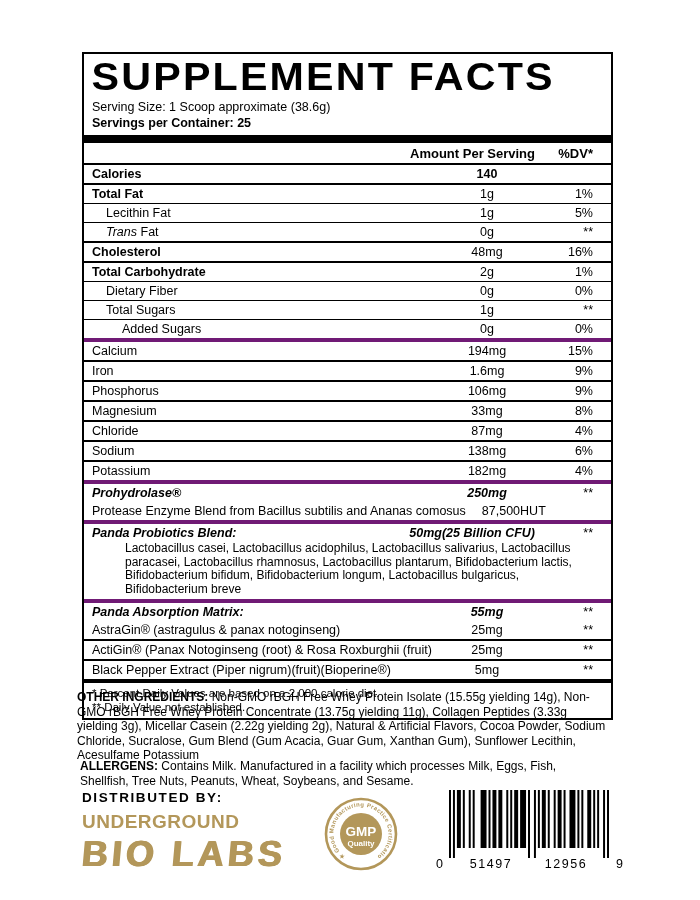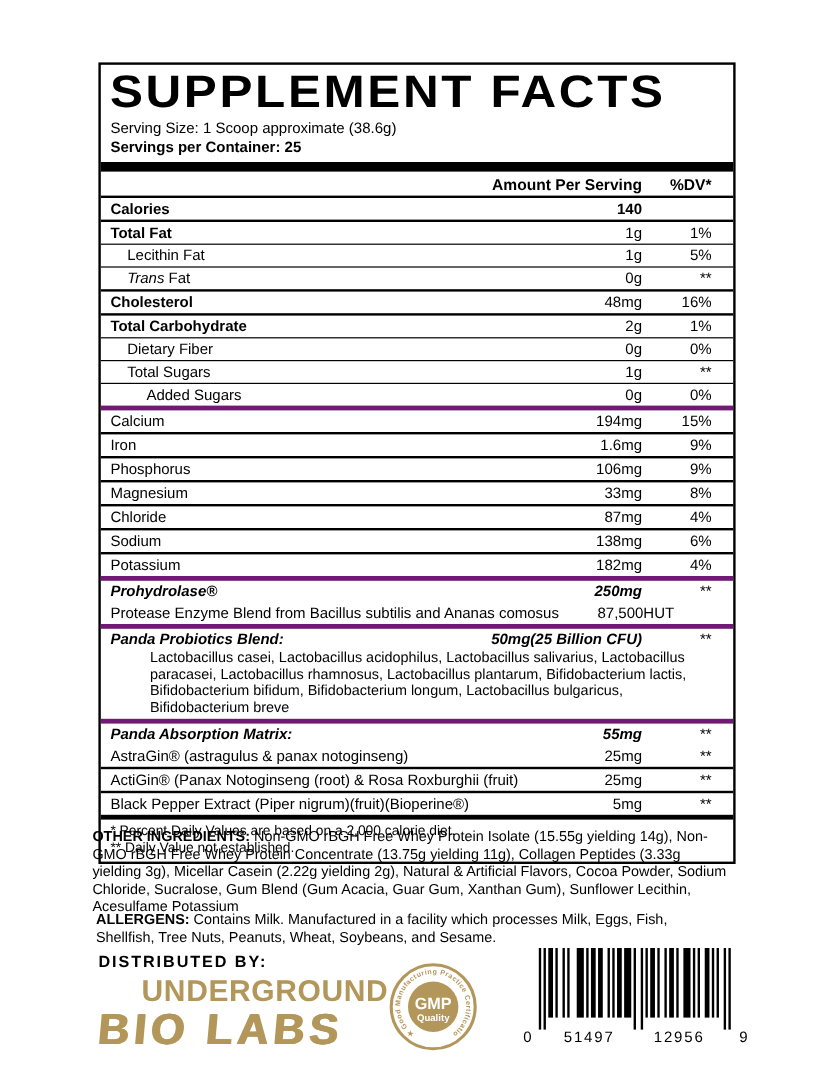--- a/index.html
+++ b/index.html
@@ -19,41 +19,41 @@
   .hdr .amt{flex:1;text-align:right;}
   .hdr .dv{width:58px;text-align:right;}
 
   .row{padding:0 18px 0 8px;}
   .row.sep-none{border-top:none;}
   .row.sep-thin{border-top:1px solid #000;}
   .row.sep-medium{border-top:2px solid #000;}
   .row.sep-thick{border-top:4px solid #701a75;}
   .line{display:flex;align-items:baseline;font-size:12.5px;line-height:18px;}
   .nm{flex:1;white-space:nowrap;}
-  .am{text-align:right;white-space:nowrap;min-width:96px;}
+  .am{text-align:center;white-space:nowrap;min-width:96px;}
   .dvv{width:58px;text-align:right;white-space:nowrap;}
   .b{font-weight:bold;}
   .bi{font-weight:bold;font-style:italic;}
   .ind1{padding-left:14px;}
   .ind2{padding-left:30px;}
   .desc{font-size:12px;line-height:13.5px;padding:0 0 3px 0;margin-right:-8px;margin-left:33px;}
 
   .foot{border-top:4px solid #000;padding:3px 8px 4px 8px;font-size:11.5px;line-height:14px;}
 
   
   .para{position:absolute;left:77px;width:534px;font-size:12px;line-height:14.5px;}
   .para .lbl{font-weight:bold;}
   .p-other{top:678px;}
   .p-allerg{top:747px;padding-left:3px;width:528px;}
 
   
-  .footer{position:absolute;left:82px;top:784px;width:543px;display:flex;align-items:flex-end;}
+  .footer{position:absolute;left:82px;top:784px;width:543px;display:flex;align-items:center;}
   .dist{width:228px;}
   .distby{font-size:13.5px;font-weight:bold;letter-spacing:1.6px;line-height:17px;}
-  .brand1{font-size:25px;font-weight:bold;letter-spacing:0.5px;line-height:28px;margin-top:2px;color:var(--gold,#B3975A);margin-left:36px;}
+  .brand1{font-size:19px;font-weight:bold;letter-spacing:0.5px;line-height:28px;margin-top:2px;color:var(--gold,#B3975A);}
   .brand2{font-size:36px;font-weight:bold;letter-spacing:4px;line-height:36px;color:var(--gold,#B3975A);
           transform:skewX(-5deg);transform-origin:left center;
           text-shadow:0.7px 0 0 currentColor,-0.7px 0 0 currentColor;}
   .seal{margin-left:14px;margin-top:8px;line-height:0;}
   .barcode{margin-left:auto;margin-top:4px;line-height:0;}
 </style>
 </head>
 <body>
 
 <div class="page">

